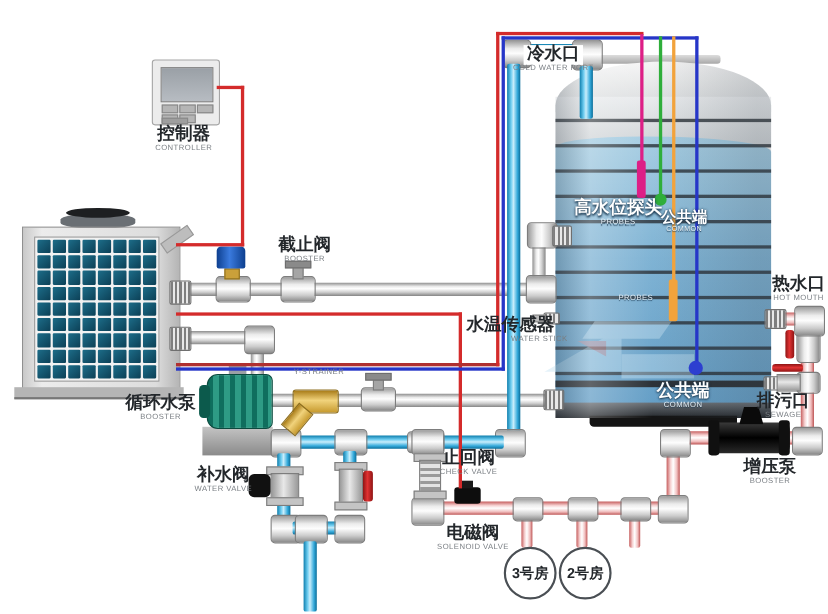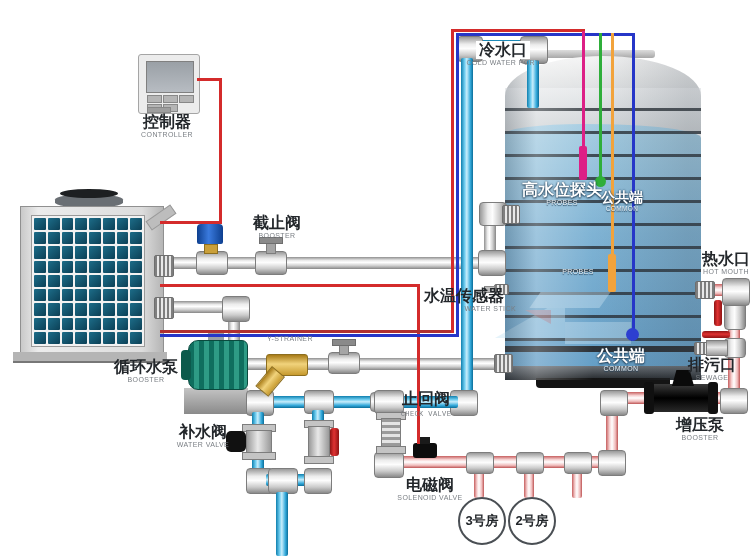--- a/index.html
+++ b/index.html
@@ -343,21 +343,21 @@
     <div class="zh">循环水泵</div>
     <div class="en">BOOSTER</div>
   </div>
   <div class="lab" style="left:230px;top:335px;width:120px;">
     <div class="en">Y-STRAINER</div>
   </div>
   <div class="lab" style="left:143px;top:423px;width:120px;">
     <div class="zh">补水阀</div>
     <div class="en">WATER VALVE</div>
   </div>
-  <div class="lab" style="left:366px;top:392px;width:120px;font-family:Liberation Mono, monospace;">
+  <div class="lab" style="left:366px;top:408px;width:120px;">
     <div class="zh">止回阀</div>
     <div class="en">CHECK VALVE</div>
   </div>
   <div class="lab" style="left:370px;top:476px;width:120px;">
     <div class="zh">电磁阀</div>
     <div class="en">SOLENOID VALVE</div>
   </div>
 
 </div>
 

